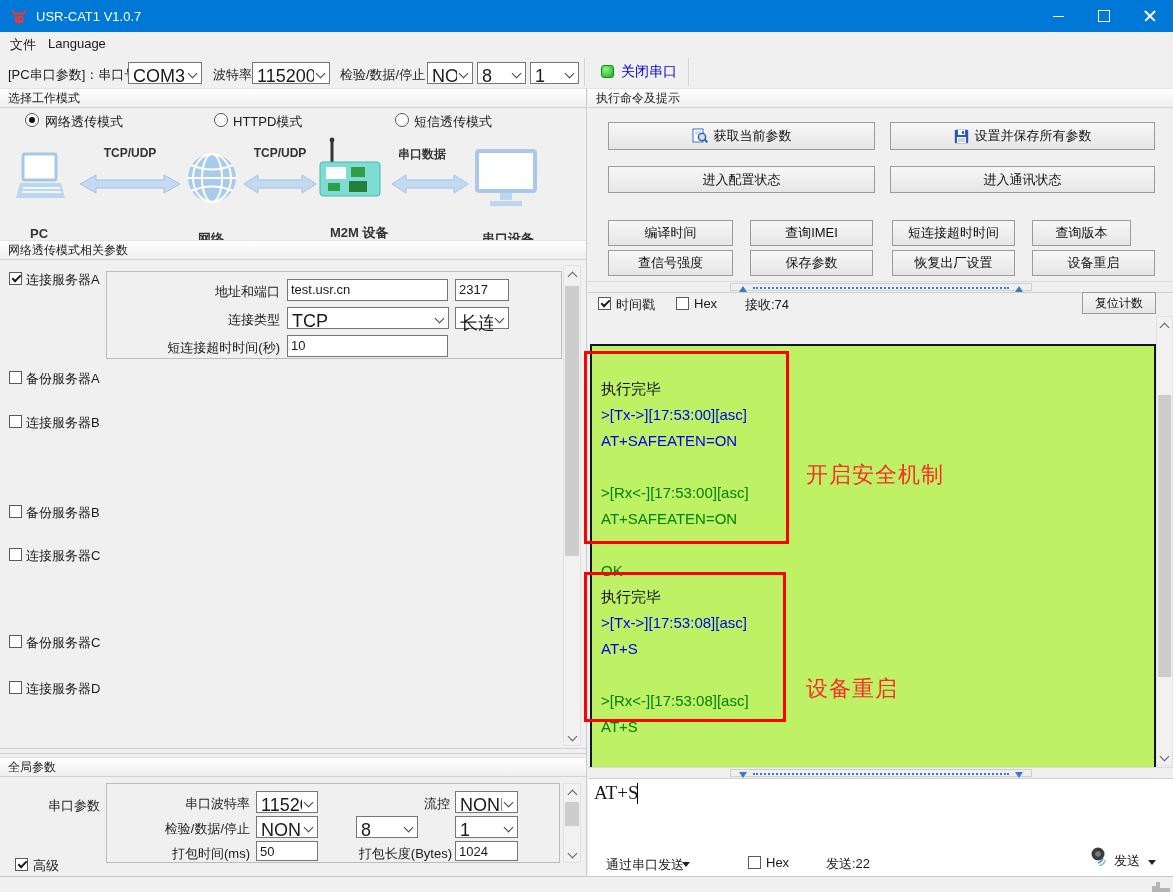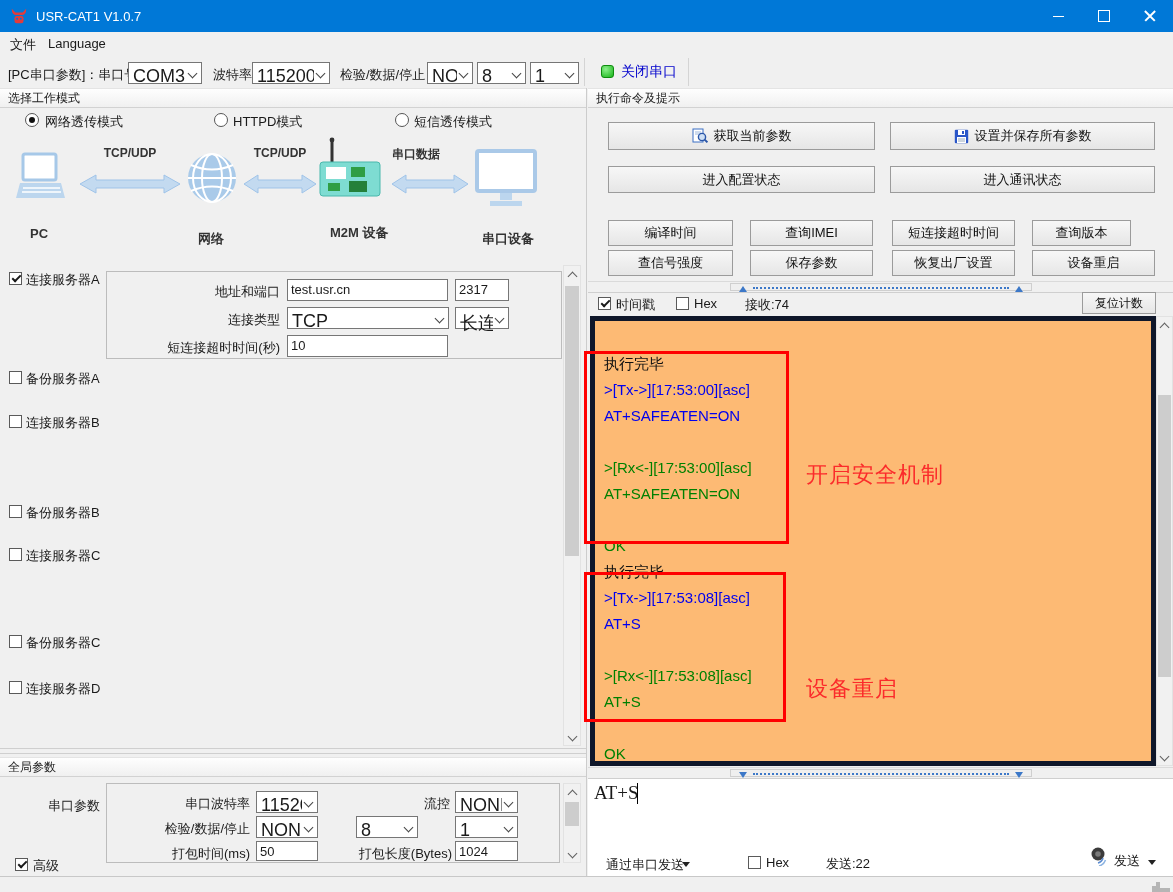--- a/index.html
+++ b/index.html
@@ -38,21 +38,21 @@
   .thumb{position:absolute;left:1px;right:1px;background:#cdcdcd;}
   .chev{position:absolute;width:6px;height:6px;border-right:1.6px solid #5f5f5f;border-bottom:1.6px solid #5f5f5f;}
   .chev.up{transform:rotate(225deg);} .chev.dn{transform:rotate(45deg);}
   .tri-dn{width:0;height:0;border-left:4px solid transparent;border-right:4px solid transparent;border-top:5px solid #222;}
   .split{background:#f0f0f0;border-top:1px solid #dadada;border-bottom:1px solid #cfcfcf;}
   .handle{position:absolute;left:50%;transform:translateX(-50%);width:300px;top:1px;bottom:1px;background:#efefef;border:1px solid #cfcfcf;}
   .handle .dots{position:absolute;left:22px;right:22px;top:45%;border-top:2px dotted #3c78c8;}
   .handle .t{position:absolute;top:2px;width:0;height:0;border-left:4px solid transparent;border-right:4px solid transparent;}
   .handle.up .t{border-bottom:6px solid #3c78c8;}
   .handle.dn .t{border-top:6px solid #3c78c8;}
-  .logarea{background:#fdba74;border:5px solid #0f172a;}
+  .logarea{background:#bef264;border:2px solid #0f172a;margin-top:28px;}
   .ll{position:absolute;left:9px;height:26px;line-height:26px;font-size:15px;white-space:pre;}
   .blue{color:#0000ee}.green{color:#008000}.black{color:#111}
   .redbox{border:3px solid #ff0000;z-index:5;}
   .annot{font-size:22px;color:#fb2b2b;letter-spacing:1px;white-space:nowrap;z-index:6;}
   .dlabel{font-weight:bold;color:#333;font-size:12px;white-space:nowrap;}
   .nlabel{font-weight:bold;color:#333;font-size:13px;white-space:nowrap;}
   .grip{width:10px;height:10px;
         box-shadow:0 8px 0 #b5b5b5,-4px 8px 0 #b5b5b5,-8px 8px 0 #b5b5b5,0 4px 0 #b5b5b5,-4px 4px 0 #b5b5b5,0 0 0 #b5b5b5;}
 </style>
 </head>
@@ -160,32 +160,33 @@
     <line x1="14" y1="3" x2="14" y2="26" stroke="#333" stroke-width="3"></line>
       <circle cx="14" cy="4" r="2.4" fill="#333"></circle>
     <rect x="2" y="26" width="60" height="34" rx="3" fill="#7edcd2" stroke="#49b8ac"></rect>
     <rect x="8" y="31" width="20" height="12" fill="#fff"></rect>
     <rect x="33" y="31" width="14" height="10" fill="#2f9e44"></rect>
     <rect x="10" y="47" width="12" height="8" fill="#2f9e44"></rect>
     <rect x="31" y="45" width="18" height="11" fill="#24803a"></rect>
   </svg>
   <div class="abs nlabel" style="left:330px;top:224px">M2M 设备</div>
 
-  <div class="abs dlabel" style="left:392px;top:146px;width:76px;text-align:left">串口数据</div>
+  <div class="abs dlabel" style="left:384px;top:146px;width:76px;text-align:center">串口数据</div>
   <svg class="abs" style="left:392px;top:174px" width="76" height="20" viewBox="0 0 76 20">
     <polygon points="0,10 14,1 14,6 62,6 62,1 76,10 62,19 62,14 14,14 14,19" fill="#c3daf0" stroke="#9fc3e8"></polygon>
   </svg>
 
   <svg class="abs" style="left:474px;top:148px" width="64" height="62" viewBox="0 0 64 62">
     <rect x="3" y="3" width="58" height="40" rx="2" fill="#fff" stroke="#aac9e8" stroke-width="4"></rect>
     <rect x="26" y="45" width="12" height="7" fill="#bcd6ee"></rect>
       <rect x="16" y="53" width="32" height="5" fill="#bcd6ee"></rect>
   </svg>
   <div class="abs nlabel" style="left:482px;top:230px">串口设备</div>
 
+  <div class="abs hdr" style="left:0;top:240px;width:586px">网络透传模式相关参数</div>
 
   <div class="abs cb on" style="left:9px;top:272px"></div>
   <div class="abs lbl c13" style="left:26px;top:271px">连接服务器A</div>
 
   <div class="abs group" style="left:106px;top:271px;width:456px;height:88px"></div>
   <div class="abs lbl c13 r" style="left:106px;top:283px;width:174px">地址和端口</div>
   <div class="abs input" style="left:287px;top:279px;width:161px">test.usr.cn</div>
   <div class="abs input" style="left:455px;top:279px;width:54px">2317</div>
   <div class="abs lbl c13 r" style="left:106px;top:311px;width:174px">连接类型</div>
   <div class="abs combo" style="left:287px;top:307px;width:162px">

